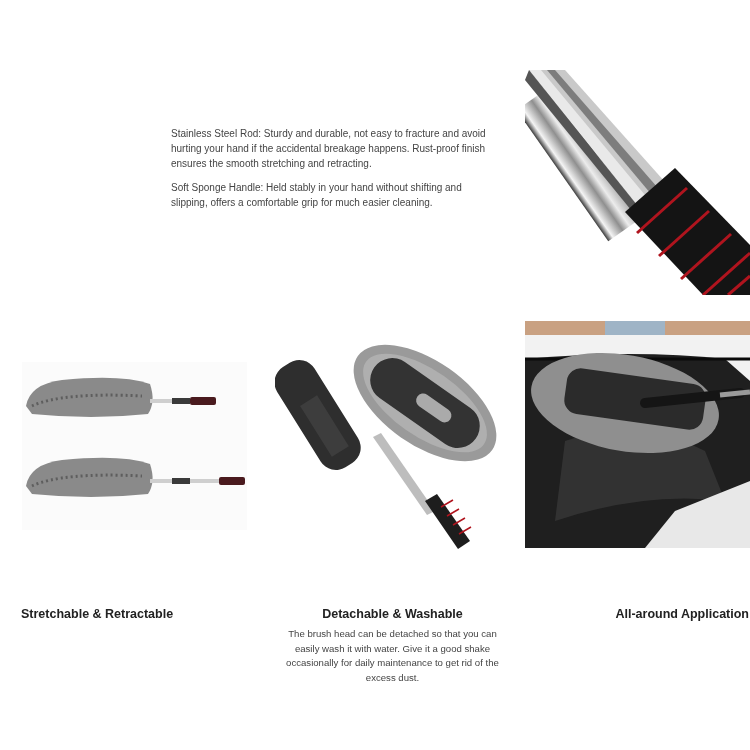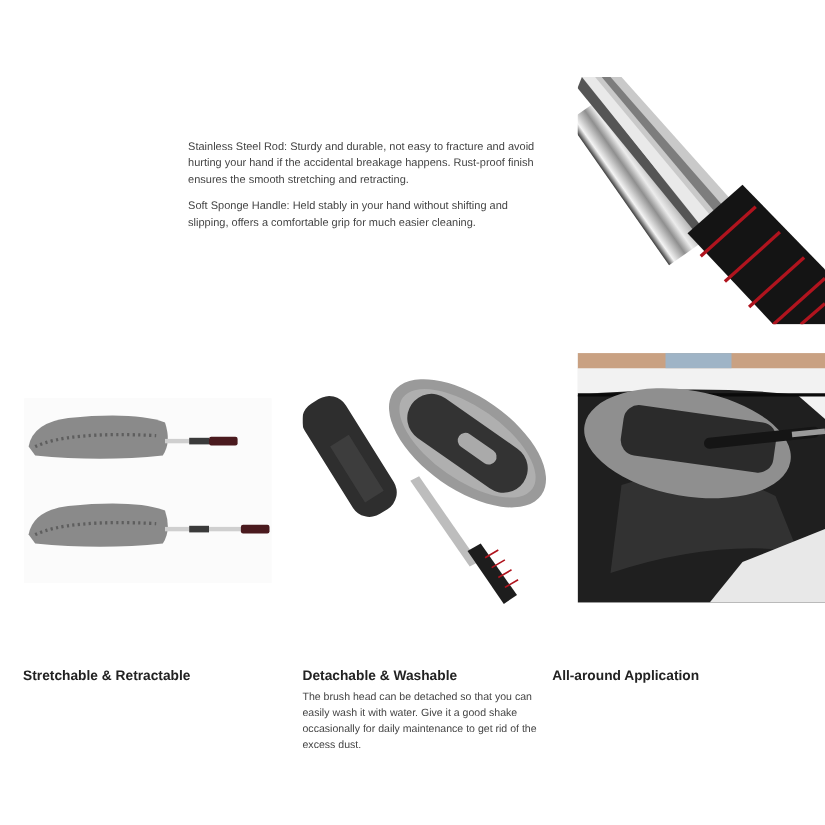--- a/index.html
+++ b/index.html
@@ -20,22 +20,22 @@
     
     .img-stretch { left: 22px; top: 362px; width: 225px; height: 168px; background: #fbfbfb; overflow: hidden; }
     .img-detach { left: 275px; top: 323px; width: 235px; height: 228px; overflow: hidden; background: #fff; }
     .img-car { left: 525px; top: 321px; width: 225px; height: 227px; overflow: hidden; background: #f1f1f1; }
 
     
     .col { top: 565px; margin-top: 41px; }
     .col-title { font-size: 12.5px; color: #222222; margin: 0 0 5px 0; line-height: 16px; }
     .col-para { font-size: 9.6px; line-height: 14.6px; color: #444444; margin: 0; }
     .col1 { left: 21px; width: 230px; }
-    .col2 { left: 275px; width: 235px; }
-    .col3 { left: 502px; width: 222px; }
+    .col2 { left: 275px; width: 235px; text-align: center; }
+    .col3 { left: 527px; width: 222px; text-align: right; }
   </style>
 </head>
 <body>
 
 <div class="abs top-text">
   <p class="top-para">Stainless Steel Rod: Sturdy and durable, not easy to fracture and avoid hurting your hand if the accidental breakage happens. Rust-proof finish ensures the smooth stretching and retracting.</p>
   <p class="top-para">Soft Sponge Handle: Held stably in your hand without shifting and slipping, offers a comfortable grip for much easier cleaning.</p>
 </div>
 
 <div class="abs handle-img">

